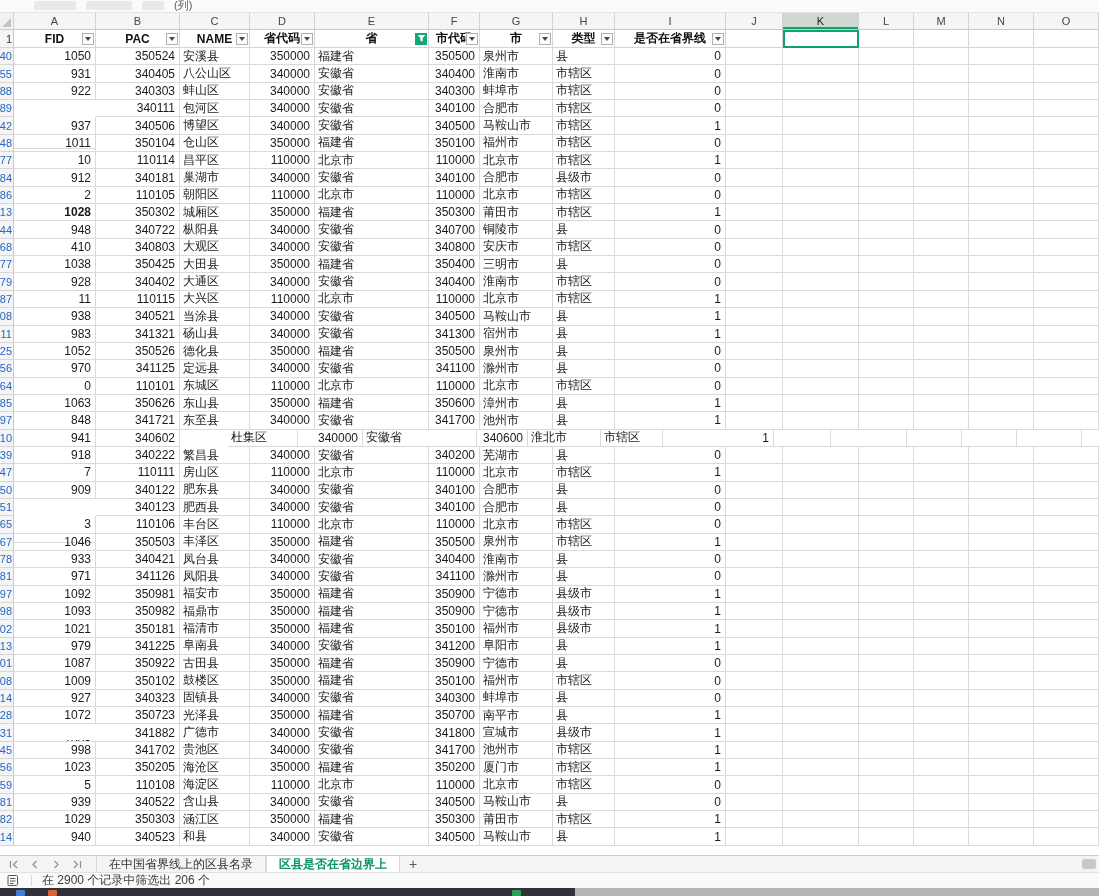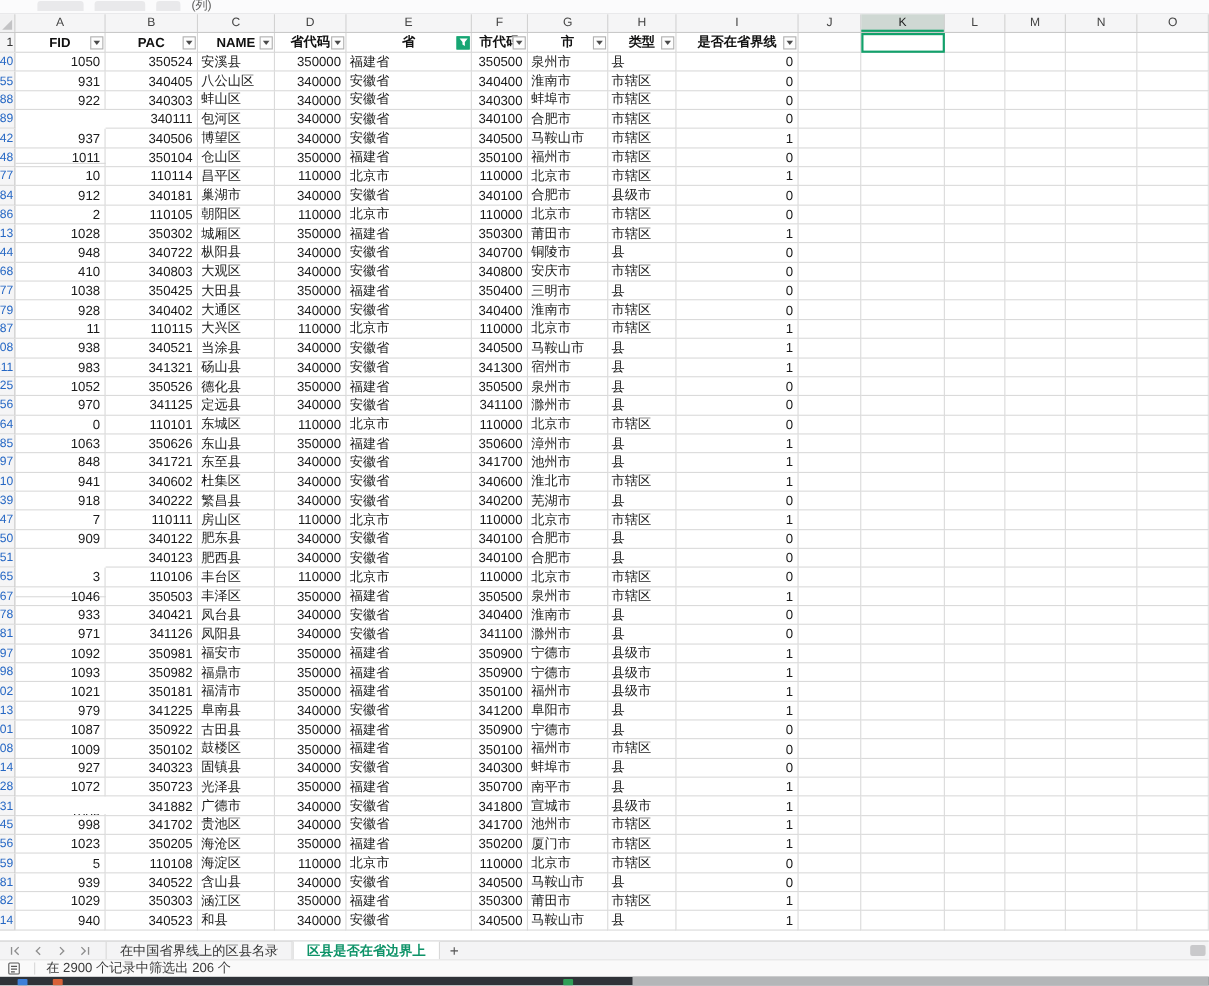--- a/index.html
+++ b/index.html
@@ -325,21 +325,21 @@
         <div class="dcell r" style="width: 111px;">0</div>
         <div class="dcell" style="width: 57px;"></div>
         <div class="dcell" style="width: 76px;"></div>
         <div class="dcell" style="width: 55px;"></div>
         <div class="dcell" style="width: 55px;"></div>
         <div class="dcell" style="width: 65px;"></div>
         <div class="dcell" style="width: 65px;"></div>
       </div>
       <div class="drow">
         <div class="rownum">213</div>
-        <div class="dcell r" style="width: 82px;">1028</div>
+        <div class="dcell r" style="width: 82px; font-weight: bold;">1028</div>
         <div class="dcell r" style="width: 84px;">350302</div>
         <div class="dcell l" style="width: 70px;">城厢区</div>
         <div class="dcell r" style="width: 65px;">350000</div>
         <div class="dcell l" style="width: 114px;">福建省</div>
         <div class="dcell r" style="width: 51px;">350300</div>
         <div class="dcell l" style="width: 73px;">莆田市</div>
         <div class="dcell l" style="width: 62px;">市辖区</div>
         <div class="dcell r" style="width: 111px;">1</div>
         <div class="dcell" style="width: 57px;"></div>
         <div class="dcell" style="width: 76px;"></div>
@@ -561,21 +561,21 @@
         <div class="dcell" style="width: 76px;"></div>
         <div class="dcell" style="width: 55px;"></div>
         <div class="dcell" style="width: 55px;"></div>
         <div class="dcell" style="width: 65px;"></div>
         <div class="dcell" style="width: 65px;"></div>
       </div>
       <div class="drow">
         <div class="rownum">410</div>
         <div class="dcell r" style="width: 82px;">941</div>
         <div class="dcell r" style="width: 84px;">340602</div>
-        <div class="dcell l" style="width: 70px;">杜集区</div>
+        <div class="dcell l" style="width: 70px; margin-left: 48px;">杜集区</div>
         <div class="dcell r" style="width: 65px;">340000</div>
         <div class="dcell l" style="width: 114px;">安徽省</div>
         <div class="dcell r" style="width: 51px;">340600</div>
         <div class="dcell l" style="width: 73px;">淮北市</div>
         <div class="dcell l" style="width: 62px;">市辖区</div>
         <div class="dcell r" style="width: 111px;">1</div>
         <div class="dcell" style="width: 57px;"></div>
         <div class="dcell" style="width: 76px;"></div>
         <div class="dcell" style="width: 55px;"></div>
         <div class="dcell" style="width: 55px;"></div>

